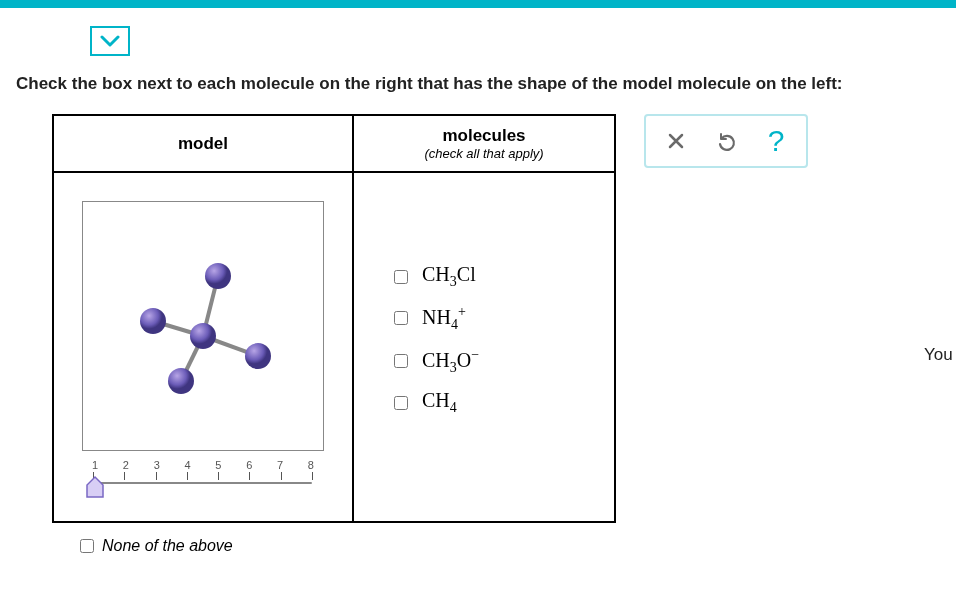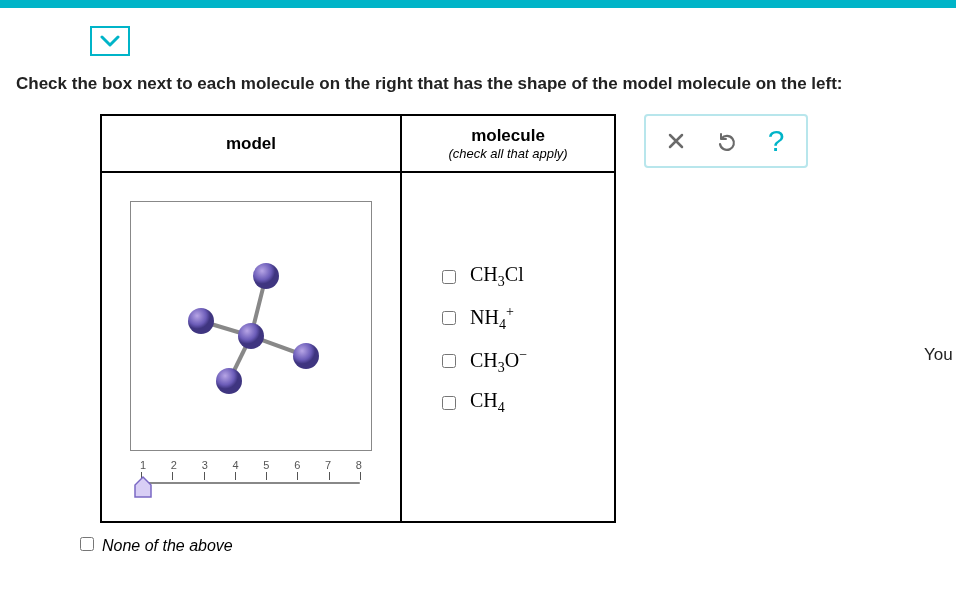--- a/index.html
+++ b/index.html
@@ -6,46 +6,46 @@
     body { font-family: Arial, sans-serif; background: #fff; width: 956px; height: 610px; overflow: hidden; }
     
     .header-bar { background: #00b4c8; height: 8px; position: relative; }
     
     .dropdown-toggle { margin: 18px 0 0 90px; width: 40px; height: 30px; background: #fff; border: 2px solid #00b4c8; display: inline-flex; align-items: center; justify-content: center; cursor: pointer; }
     
     .instruction { margin: 18px 16px 20px 16px; font-size: 17px; color: #222; font-weight: bold; }
     
     .content-area { display: flex; align-items: flex-start; }
     
-    .main-table { border: 2px solid #000; border-collapse: collapse; margin-left: 100px; }
+    .main-table { border: 2px solid #000; border-collapse: collapse; margin-left: 52px; }
     .main-table th { border: 2px solid #000; padding: 10px 4px; font-size: 17px; text-align: center; }
     .main-table td { border: 2px solid #000; vertical-align: top; }
     
     .model-header { font-weight: bold; }
     .molecules-header .title { font-weight: bold; }
     .molecules-header .subtitle { font-style: italic; font-weight: normal; font-size: 13px; }
     
     .model-cell { width: 300px; height: 340px; padding: 28px 18px 12px 18px; position: relative; }
     .model-canvas { border: 1px solid #888; height: 250px; margin: 0 10px; background: #fff; position: relative; display: flex; align-items: center; justify-content: center; }
     
     .slider-area { margin: 8px 10px 0 10px; position: relative; height: 50px; }
     .slider-ticks { display: flex; justify-content: space-between; padding: 0 8px; }
     .tick { font-size: 11px; color: #555; text-align: center; width: 10px; }
     .tick-marks { display: flex; justify-content: space-between; padding: 0 11px; margin-top: 1px; }
     .tick-mark { width: 1px; height: 8px; background: #555; }
     .slider-line { height: 2px; background: #888; margin: 2px 12px 0 12px; border-radius: 1px; }
     .slider-handle { position: absolute; left: 2px; bottom: 8px; }
     
-    .molecules-cell { width: 214px; padding: 90px 10px 10px 40px; border-radius: 24px; }
+    .molecules-cell { width: 262px; padding: 90px 10px 10px 40px; border-radius: 24px; }
     .mol-option { display: flex; align-items: center; margin-bottom: 14px; font-size: 20px; font-family: 'Times New Roman', serif; cursor: pointer; }
     .mol-option input { margin-right: 14px; width: 14px; height: 14px; cursor: pointer; }
     .mol-label sub { font-size: 14px; vertical-align: sub; }
     .mol-label sup { font-size: 14px; vertical-align: super; }
     
-    .none-option { margin: 14px 0 0 80px; display: flex; align-items: flex-start; font-size: 16px; cursor: pointer; }
+    .none-option { margin: 14px 0 0 80px; display: flex; align-items: center; font-size: 16px; cursor: pointer; }
     .none-option input { margin-right: 8px; width: 14px; height: 14px; cursor: pointer; }
     .none-option span { font-style: italic; }
     
     .controls { margin-left: 28px; display: flex; gap: 2px; border: 2px solid #b8e6ec; border-radius: 4px; padding: 10px 6px; background: #fff; height: 54px; align-items: center; }
     .control-btn { width: 48px; height: 32px; display: flex; align-items: center; justify-content: center; cursor: pointer; color: #6a6a6a; }
     .help-btn { color: #00b4c8; font-size: 30px; font-weight: normal; }
     
     .side-text { position: absolute; right: -10px; top: 345px; font-size: 17px; color: #222; }
   </style>
 </head>
@@ -65,21 +65,21 @@
 
 <div class="instruction">Check the box next to each molecule on the right that has the shape of the model molecule on the left:</div>
 
 <div class="content-area">
   <div>
     <table class="main-table">
       <thead>
         <tr>
           <th class="model-header">model</th>
           <th class="molecules-header">
-            <div class="title">molecule</div>
+            <div class="title">molecules</div>
             <div class="subtitle">(check all that apply)</div>
           </th>
         </tr>
       </thead>
       <tbody>
         <tr>
           <td class="model-cell">
             <div class="model-canvas">
               <svg width="160" height="150" viewBox="0 0 160 150">
                 <defs>

